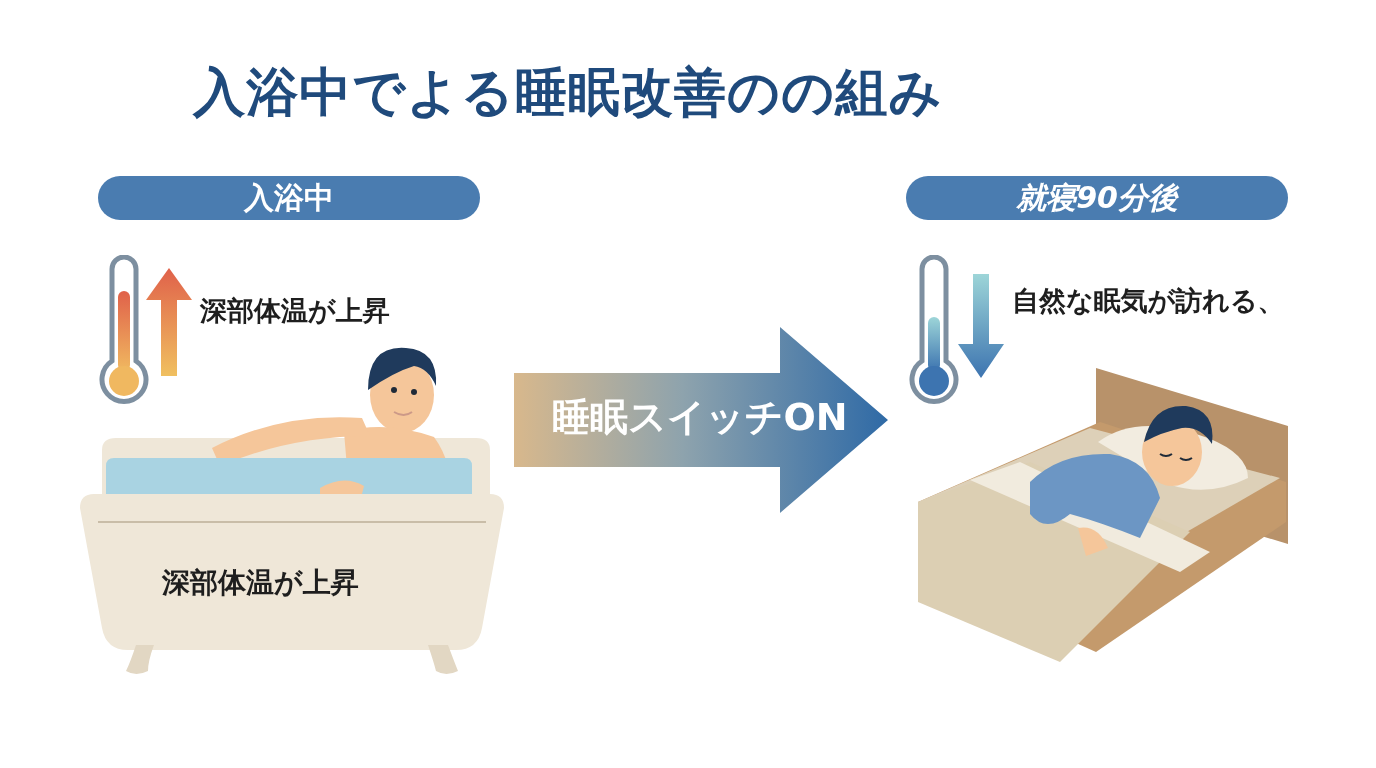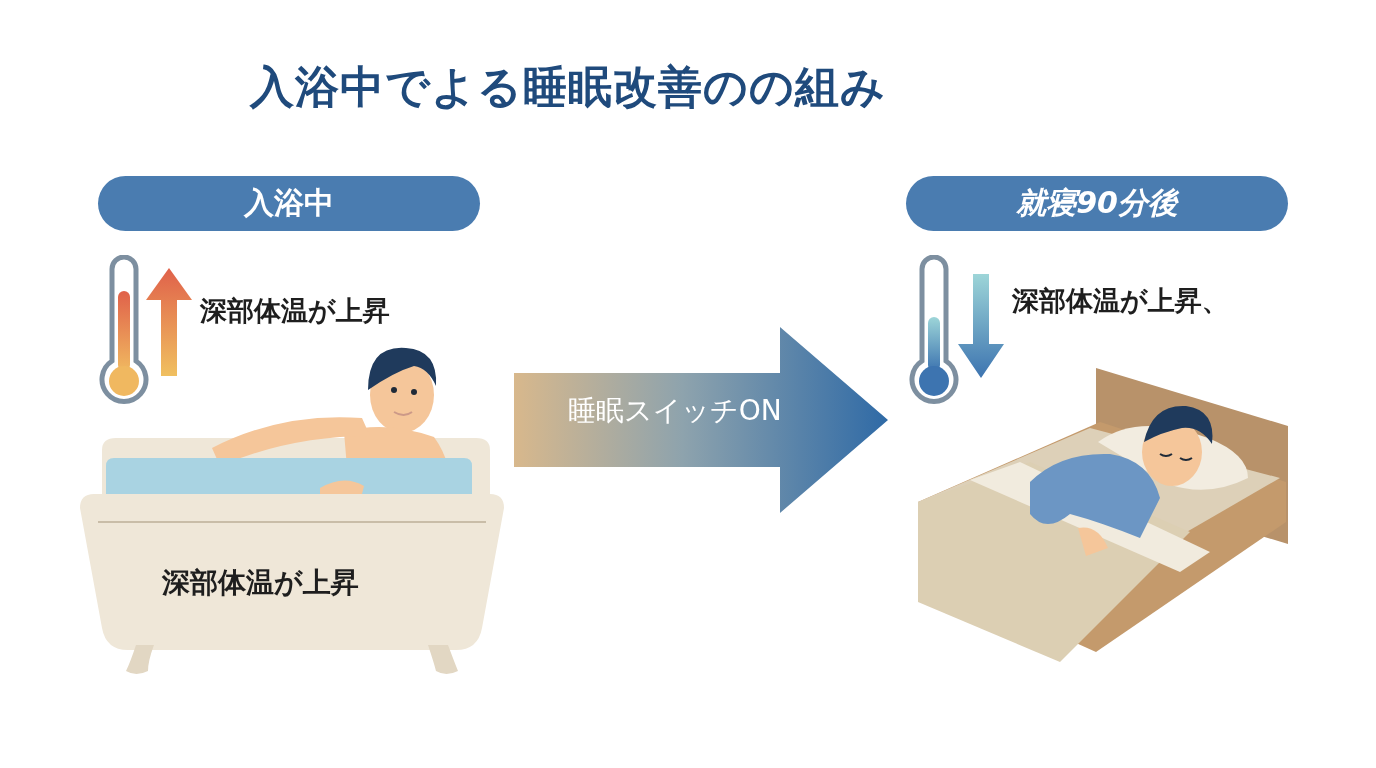--- a/index.html
+++ b/index.html
@@ -1,26 +1,26 @@
 <!DOCTYPE html>
 <html><head>
 <meta charset="utf-8">
 <style>
   html,body{margin:0;padding:0;}
   body{width:1376px;height:768px;background:#ffffff;position:relative;overflow:hidden;font-family:"DejaVu Sans","Liberation Sans",sans-serif;}
-  .title{position:absolute;left:0;top:58px;width:1136px;text-align:center;font-size:44px;font-weight:bold;color:#1f4a7c;letter-spacing:1px;}
-  .pill{position:absolute;height:55px;border-radius:30px;background:#4a7cb0;color:#fff;font-weight:bold;font-size:30px;display:flex;align-items:center;justify-content:center;}
+  .title{position:absolute;left:0;top:58px;width:1136px;text-align:center;font-size:52px;font-weight:bold;color:#1f4a7c;letter-spacing:1px;}
+  .pill{position:absolute;height:44px;border-radius:30px;background:#4a7cb0;color:#fff;font-weight:bold;font-size:30px;display:flex;align-items:center;justify-content:center;}
   .pill-left{left:98px;top:176px;width:382px;}
   .pill-right{left:906px;top:176px;width:382px;font-style:italic;}
   .label{position:absolute;color:#1e1e1e;font-weight:bold;font-size:27px;line-height:38px;white-space:nowrap;}
   .label-left{left:200px;top:292px;}
   .label-right{left:1012px;top:282px;}
   .tub-label{position:absolute;left:162px;top:564px;font-size:28px;font-weight:bold;color:#1e1e1e;}
   svg{position:absolute;}
-  .arrow-text{position:absolute;left:568px;top:392px;font-size:28px;font-weight:normal;color:#fff;}
+  .arrow-text{position:absolute;left:552px;top:392px;font-size:38px;font-weight:bold;color:#fff;}
 </style>
 </head>
 <body>
 
 <div class="title">入浴中でよる睡眠改善のの組み</div>
 
 <div class="pill pill-left">入浴中</div>
 
 <svg style="left:96px;top:255px;" width="56" height="156" viewBox="0 0 56 156">
   <defs>
@@ -102,21 +102,21 @@
   <defs>
     <linearGradient id="downg" x1="0" y1="0" x2="0" y2="1">
       <stop offset="0" stop-color="#9dd5d8"></stop>
       <stop offset="1" stop-color="#3d74b0"></stop>
     </linearGradient>
   </defs>
   <polygon points="15,0 31,0 31,70 46,70 23,104 0,70 15,70" fill="url(#downg)"></polygon>
 </svg>
 
 <div class="label label-right">
-  <div>深部体温が上昇、</div>
+  <div>自然な眠気が訪れる、</div>
 </div>
 
 <svg style="left:910px;top:362px;" width="400" height="330" viewBox="0 0 400 330">
 
   <polygon points="186,6 378,64 378,182 186,124" fill="#b8926a"></polygon>
 
   <polygon points="8,140 190,60 376,120 376,160 186,290 8,210" fill="#c49a6c"></polygon>
 
   <polygon points="8,140 180,66 370,116 190,220" fill="#ddd0b8"></polygon>
 

